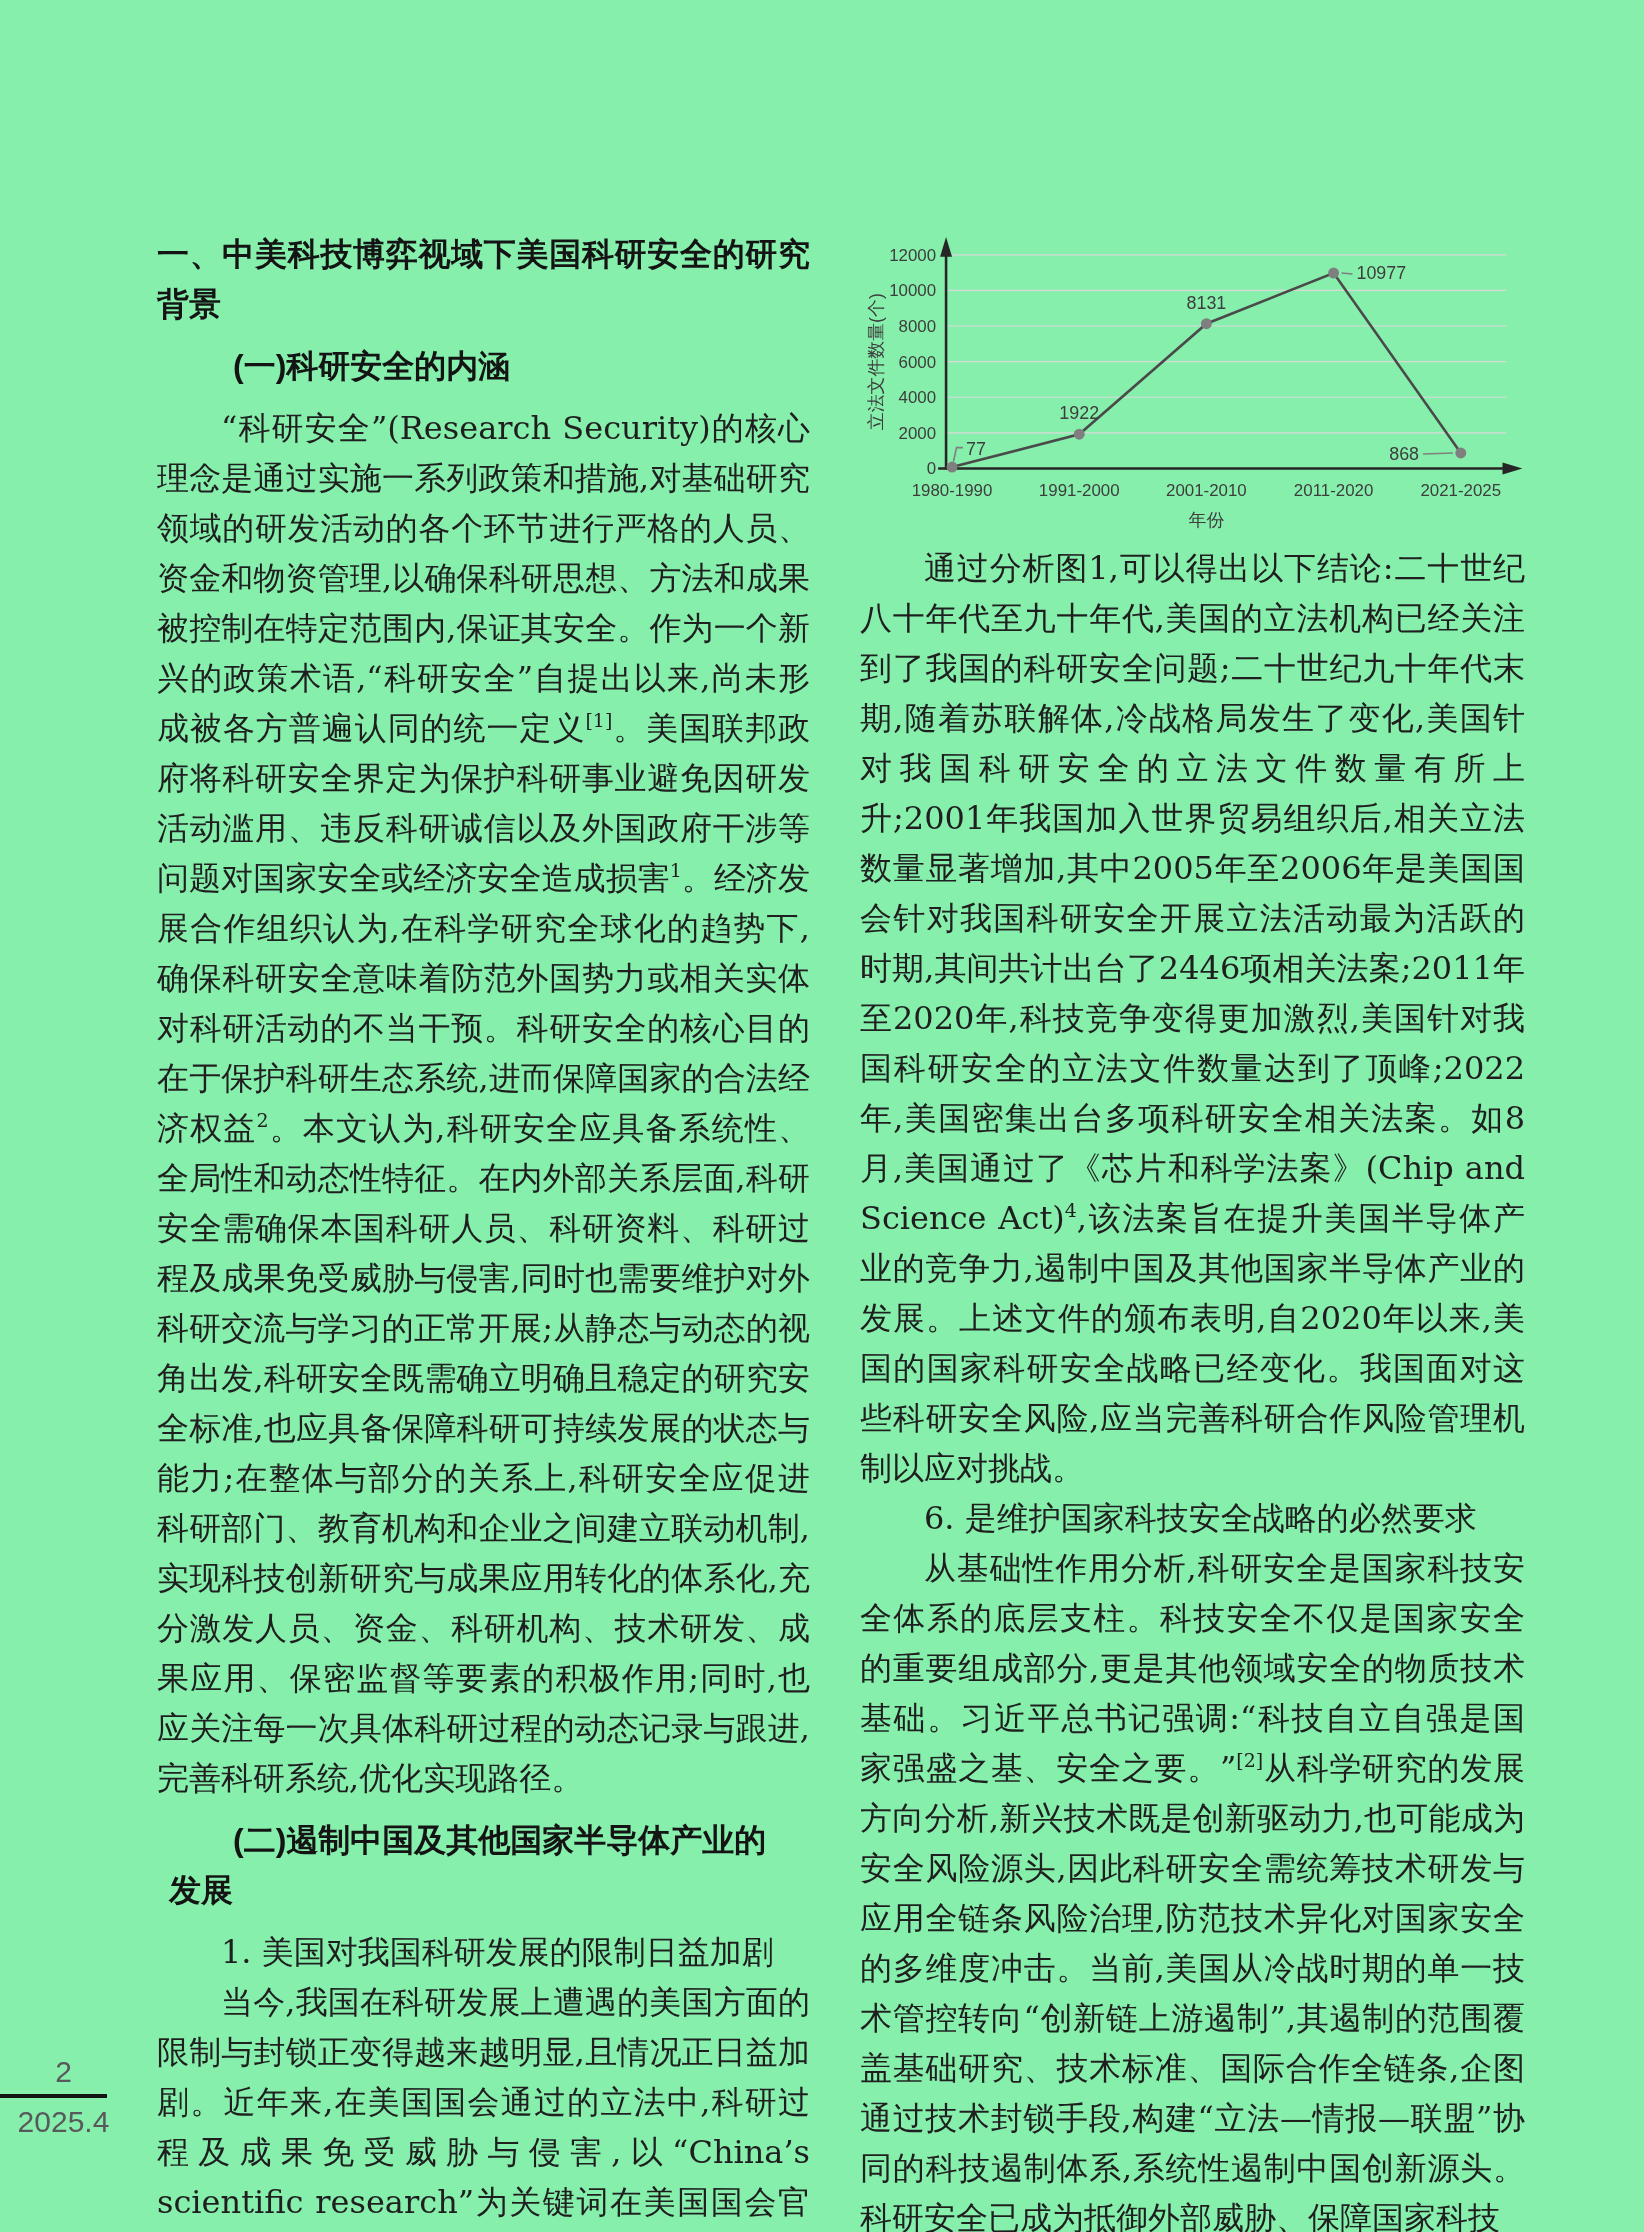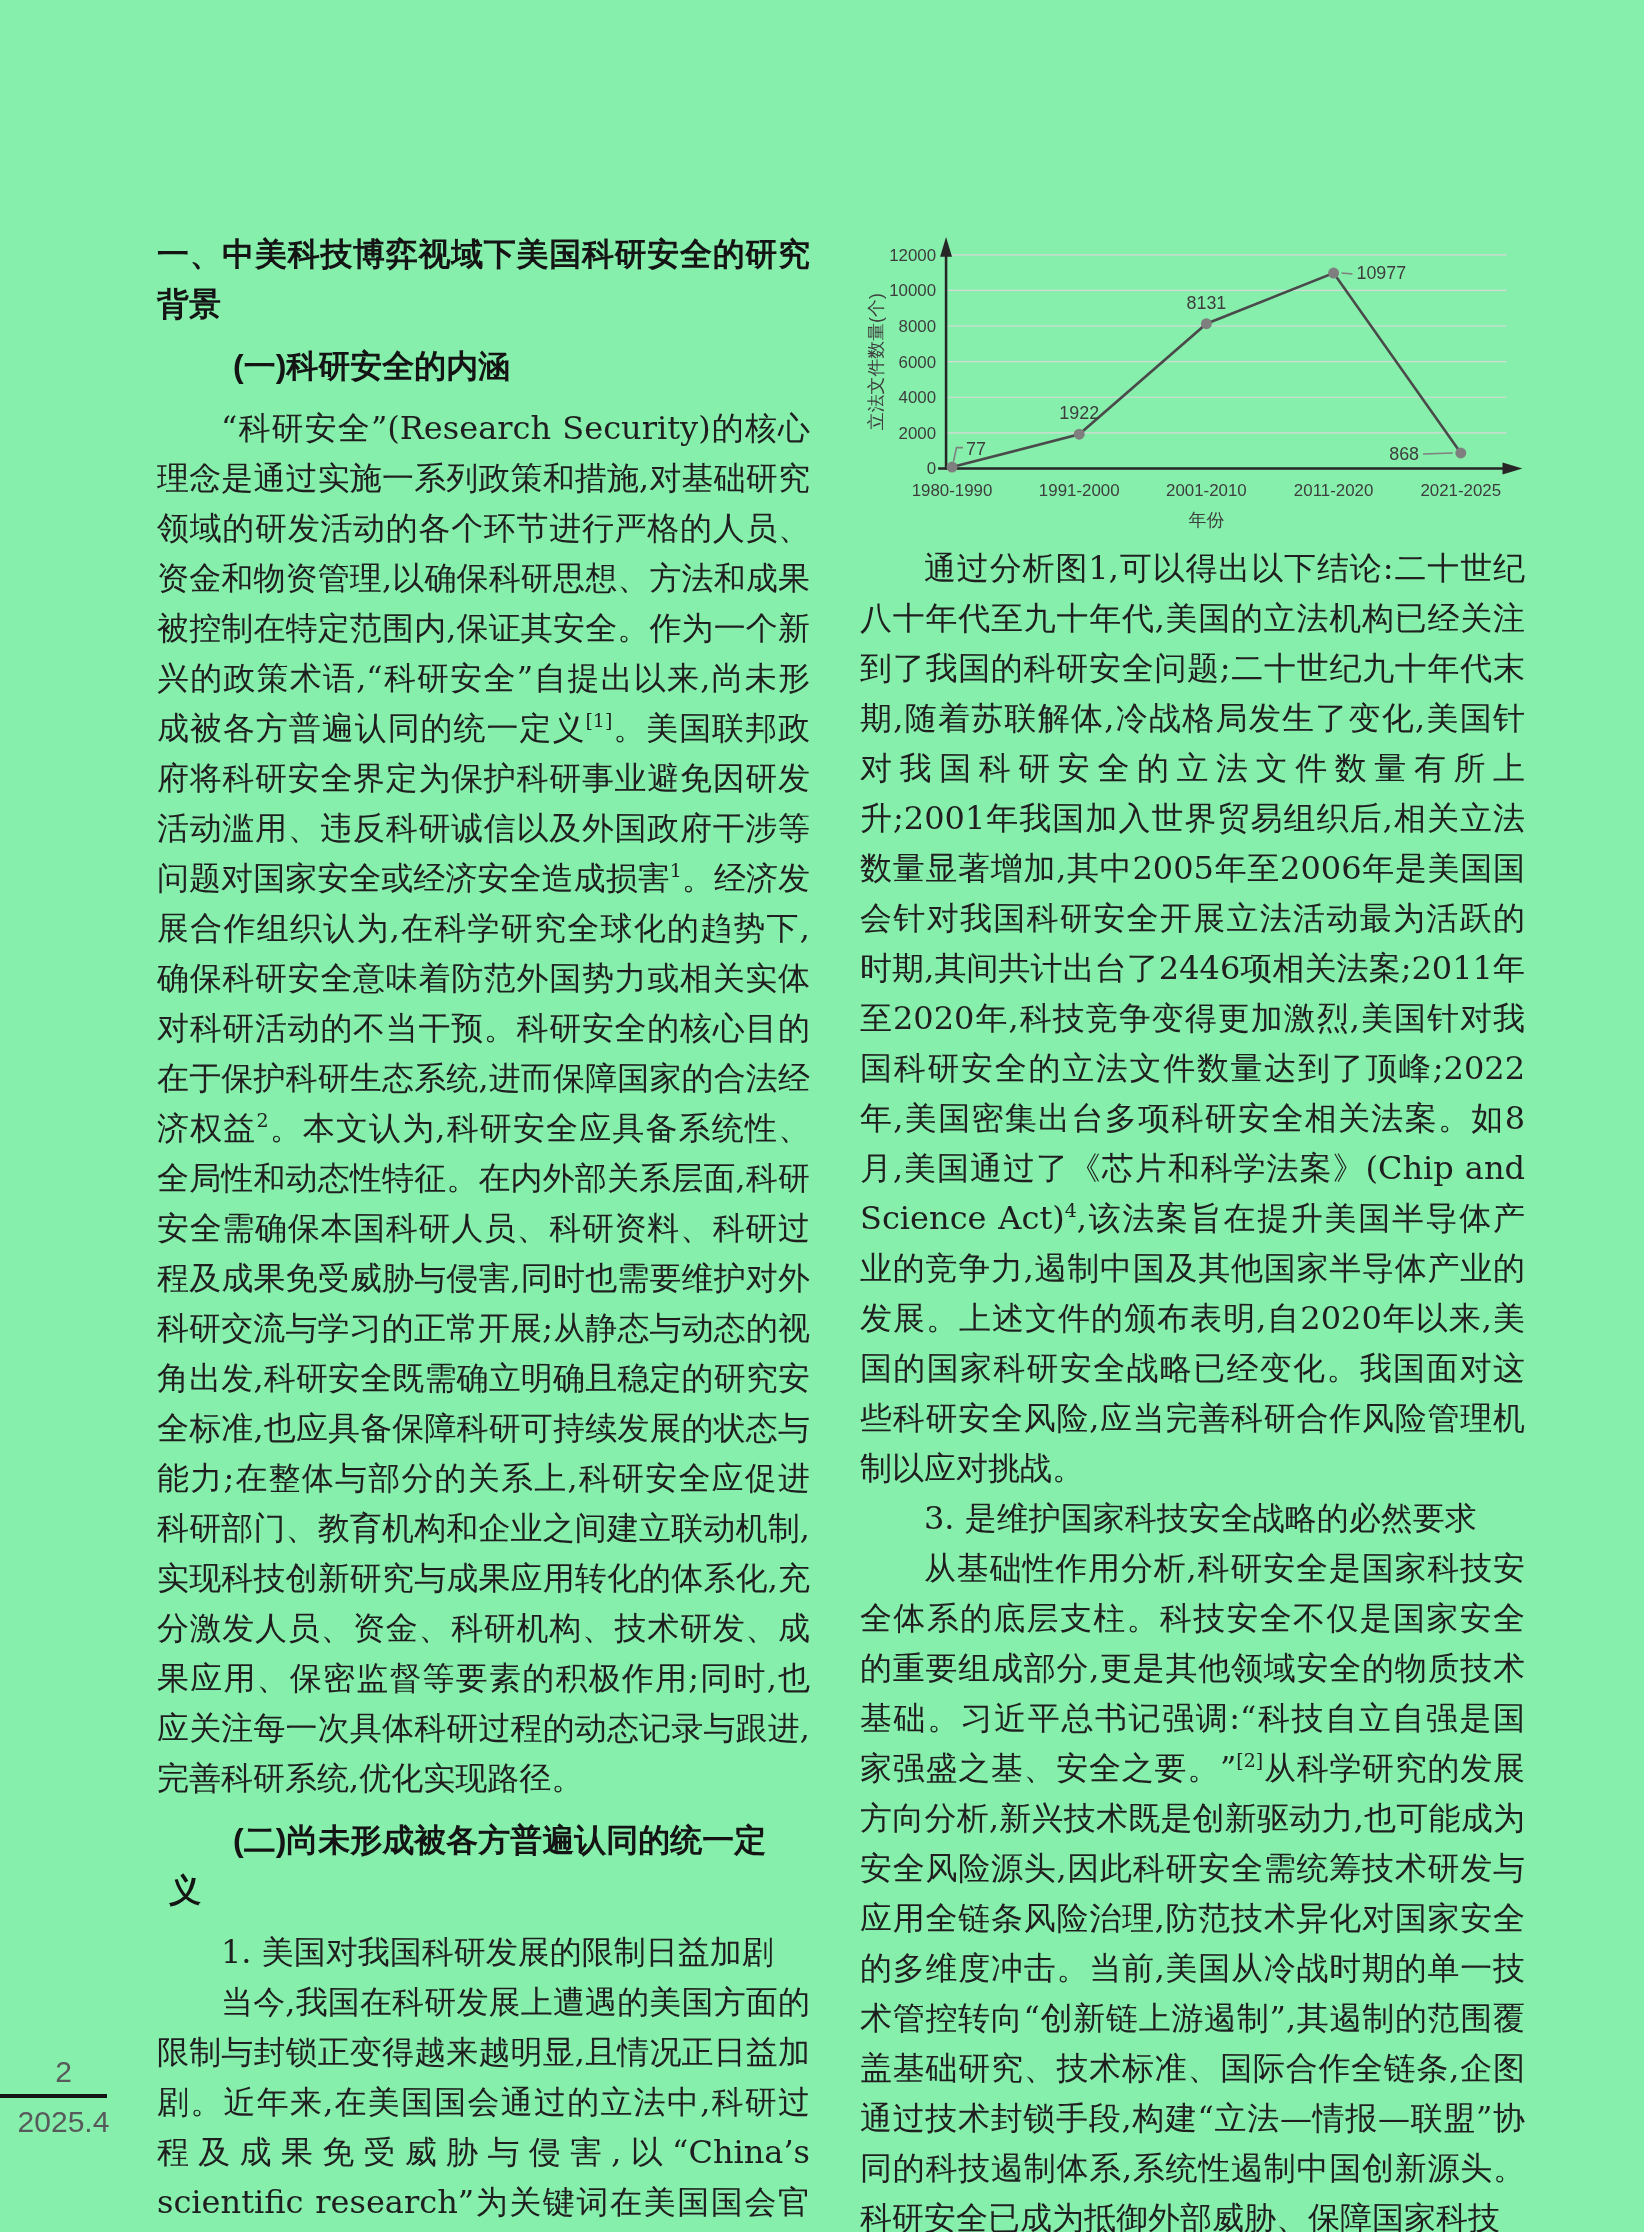--- a/index.html
+++ b/index.html
@@ -90,21 +90,21 @@
 </style>
 </head>
 <body>
 
 <div class="page">
 
   <div class="col col-left">
     <h2 class="section-heading">一、中美科技博弈视域下美国科研安全的研究背景</h2>
     <h3 class="sub-heading">(一)科研安全的内涵</h3>
     <p class="body-para"><span>“科研安全”(Research Security)的核心理念是通过实施一系列政策和措施,对基础研究领域的研发活动的各个环节进行严格的人员、资金和物资管理,以确保科研思想、方法和成果被控制在特定范围内,保证其安全。作为一个新兴的政策术语,“科研安全”自提出以来,尚未形成被各方普遍认同的统一定义</span><sup class="fnote">[1]</sup><span>。美国联邦政府将科研安全界定为保护科研事业避免因研发活动滥用、违反科研诚信以及外国政府干涉等问题对国家安全或经济安全造成损害</span><sup class="fnote">1</sup><span>。经济发展合作组织认为,在科学研究全球化的趋势下,确保科研安全意味着防范外国势力或相关实体对科研活动的不当干预。科研安全的核心目的在于保护科研生态系统,进而保障国家的合法经济权益</span><sup class="fnote">2</sup><span>。本文认为,科研安全应具备系统性、全局性和动态性特征。在内外部关系层面,科研安全需确保本国科研人员、科研资料、科研过程及成果免受威胁与侵害,同时也需要维护对外科研交流与学习的正常开展;从静态与动态的视角出发,科研安全既需确立明确且稳定的研究安全标准,也应具备保障科研可持续发展的状态与能力;在整体与部分的关系上,科研安全应促进科研部门、教育机构和企业之间建立联动机制,实现科技创新研究与成果应用转化的体系化,充分激发人员、资金、科研机构、技术研发、成果应用、保密监督等要素的积极作用;同时,也应关注每一次具体科研过程的动态记录与跟进,完善科研系统,优化实现路径。</span></p>
-    <h3 class="sub-heading">(二)尚未形成被各方普遍认同的统一定义</h3>
+    <h3 class="sub-heading">(二)遏制中国及其他国家半导体产业的发展</h3>
     <p class="numbered-item">1. 美国对我国科研发展的限制日益加剧</p>
     <p class="body-para"><span>当今,我国在科研发展上遭遇的美国方面的限制与封锁正变得越来越明显,且情况正日益加剧。近年来,在美国国会通过的立法中,科研过程及成果免受威胁与侵害,以“China’s scientific research”为关键词在美国国会官网</span><sup class="fnote">3</sup><span>中检索,统计1980年—2025年出台的立法文件,绘制出其数量变化趋势图(见图1)。</span></p>
   </div>
 
   <div class="col col-right">
     <figure class="figure">
       <svg id="trend-chart" width="665" height="314" viewBox="0 0 668 316" xmlns="http://www.w3.org/2000/svg">
           <line x1="86" y1="209.16666666666669" x2="650" y2="209.16666666666669" stroke="#d9d9d9" stroke-width="1.2"></line>
           <line x1="86" y1="173.33333333333334" x2="650" y2="173.33333333333334" stroke="#d9d9d9" stroke-width="1.2"></line>
           <line x1="86" y1="137.5" x2="650" y2="137.5" stroke="#d9d9d9" stroke-width="1.2"></line>
@@ -139,21 +139,21 @@
           <text x="106" y="231" text-anchor="start" class="dlabel">77</text>
           <text x="220" y="195.56416666666667" text-anchor="middle" class="dlabel">1922</text>
           <text x="348" y="84.31958333333333" text-anchor="middle" class="dlabel">8131</text>
           <line x1="484" y1="48.328750000000014" x2="495" y2="49.328750000000014" stroke="#7f7f7f" stroke-width="1.6"></line>
           <text x="499" y="54.328750000000014" text-anchor="start" class="dlabel">10977</text>
           <line x1="566" y1="230.44833333333332" x2="596" y2="229.44833333333332" stroke="#7f7f7f" stroke-width="1.6"></line>
           <text x="562" y="236.44833333333332" text-anchor="end" class="dlabel">868</text>
         </svg>
     </figure>
     <p class="body-para"><span>通过分析图1,可以得出以下结论:二十世纪八十年代至九十年代,美国的立法机构已经关注到了我国的科研安全问题;二十世纪九十年代末期,随着苏联解体,冷战格局发生了变化,美国针对我国科研安全的立法文件数量有所上升;2001年我国加入世界贸易组织后,相关立法数量显著增加,其中2005年至2006年是美国国会针对我国科研安全开展立法活动最为活跃的时期,其间共计出台了2446项相关法案;2011年至2020年,科技竞争变得更加激烈,美国针对我国科研安全的立法文件数量达到了顶峰;2022年,美国密集出台多项科研安全相关法案。如8月,美国通过了《芯片和科学法案》(Chip and Science Act)</span><sup class="fnote">4</sup><span>,该法案旨在提升美国半导体产业的竞争力,遏制中国及其他国家半导体产业的发展。上述文件的颁布表明,自2020年以来,美国的国家科研安全战略已经变化。我国面对这些科研安全风险,应当完善科研合作风险管理机制以应对挑战。</span></p>
-    <p class="numbered-item">3. 是维护国家科技安全战略的必然要求</p>
+    <p class="numbered-item">6. 是维护国家科技安全战略的必然要求</p>
     <p class="body-para"><span>从基础性作用分析,科研安全是国家科技安全体系的底层支柱。科技安全不仅是国家安全的重要组成部分,更是其他领域安全的物质技术基础。习近平总书记强调:“科技自立自强是国家强盛之基、安全之要。”</span><sup class="fnote">[2]</sup><span>从科学研究的发展方向分析,新兴技术既是创新驱动力,也可能成为安全风险源头,因此科研安全需统筹技术研发与应用全链条风险治理,防范技术异化对国家安全的多维度冲击。当前,美国从冷战时期的单一技术管控转向“创新链上游遏制”,其遏制的范围覆盖基础研究、技术标准、国际合作全链条,企图通过技术封锁手段,构建“立法—情报—联盟”协同的科技遏制体系,系统性遏制中国创新源头。科研安全已成为抵御外部威胁、保障国家科技</span></p>
   </div>
 
   <div class="footer">
     <div class="page-number">2</div>
     <div class="footer-rule"></div>
     <div class="issue">2025.4</div>
   </div>
 
 </div>

